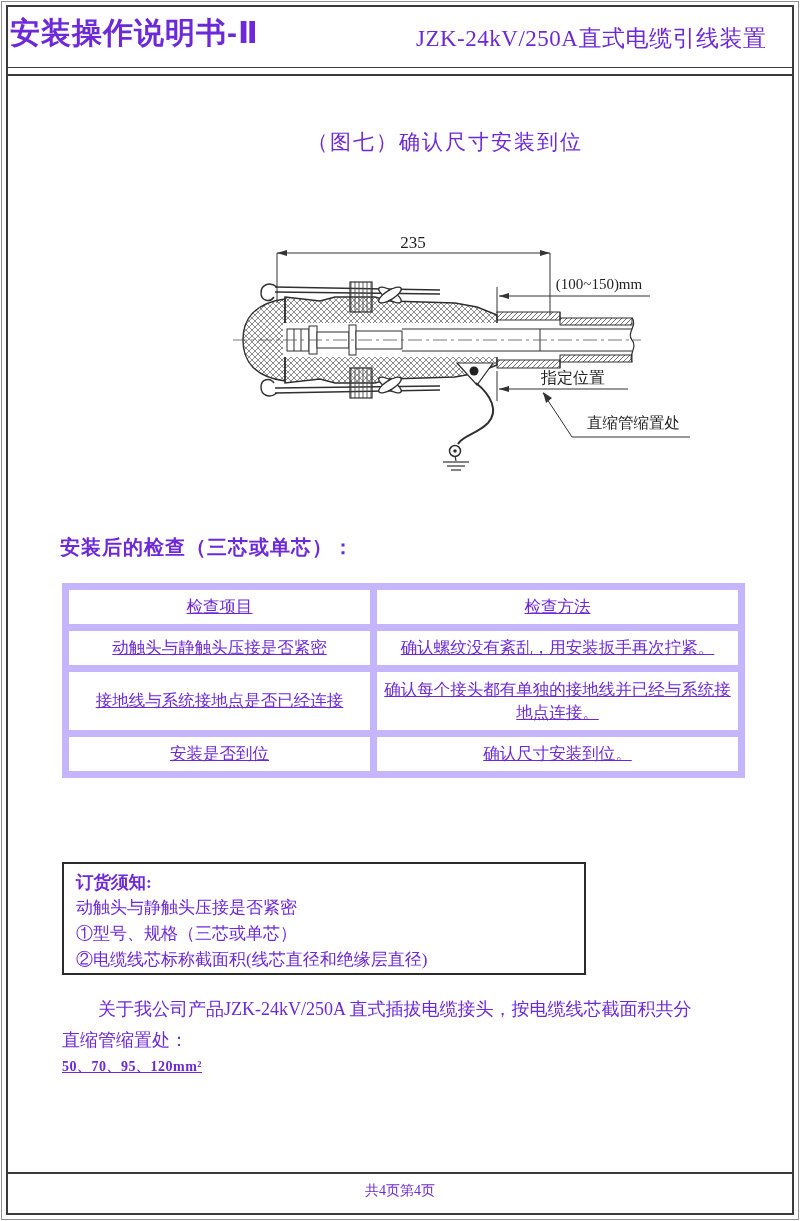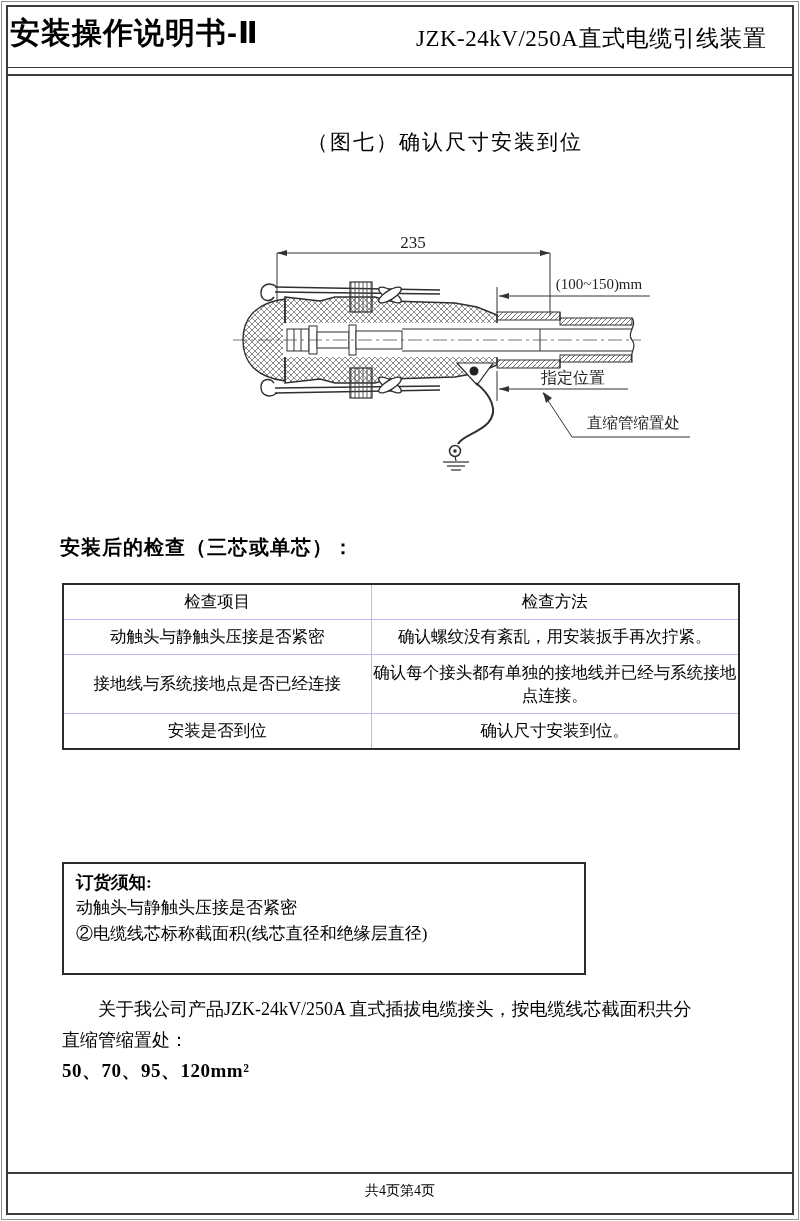--- a/index.html
+++ b/index.html
@@ -1,18 +1,18 @@
 <!DOCTYPE html>
 <html><head>
 <meta charset="utf-8">
 <style>
   html,body{margin:0;padding:0;background:#ffffff;}
   .page{
     position:relative; width:800px; height:1221px; background:#ffffff;
-    font-family:"Liberation Serif","DejaVu Serif",serif; color:#000000;
+    font-family:"Liberation Serif","DejaVu Serif",serif; color:#6d28d9;
     overflow:hidden;
   }
   .abs{position:absolute;}
   
   .outer-border{position:absolute; inset:1px; border:1px solid #8f8f8f;}
   .page-frame{position:absolute; left:6px; right:6px; top:5px; bottom:6px; border:2px solid #3b3b3b;}
   .rule{position:absolute; left:6px; right:6px; background:#3b3b3b;}
   
   .title-left{
     left:10px; top:13px; font-family:"Liberation Sans","DejaVu Sans",sans-serif;
@@ -20,32 +20,32 @@
   }
   .title-right{ left:416px; top:23px; font-size:23px; white-space:nowrap; letter-spacing:0.5px;}
   
   .fig-caption{ top:128px; left:0; width:100%; text-align:center; padding-left:90px;
     box-sizing:border-box; font-size:21px; letter-spacing:2px;}
   
   .sec-heading{ left:60px; top:534px; font-size:20px; font-weight:bold; letter-spacing:1px;}
   
   .tbl-wrap{ left:62px; top:583px;}
   table.insp{ border-collapse:collapse; table-layout:fixed; width:676px; border:2px solid #2b2b2b;}
-  table.insp td{ border:1px solid #c4b5fd; text-align:center; vertical-align:middle;
-    font-size:16.5px; line-height:1.4; padding:2px 1px;}
+  table.insp td{ border:7px solid #c4b5fd; text-align:center; vertical-align:middle;
+    font-size:16.5px; line-height:1.4; padding:2px 1px;text-decoration:underline;}
   tr.rh30 td{height:30px;}
   tr.rh54 td{height:54px;}
   
   .order-box{ left:62px; top:862px; width:524px; height:113px; border:2px solid #2b2b2b;
     box-sizing:border-box; padding:5px 12px; font-size:17px; line-height:26px;}
   .ob-title{ font-weight:bold; font-size:17.5px;}
   
   .prod-par{ left:62px; top:994px; width:684px; font-size:18px; line-height:31px;}
   .indent1{ text-indent:2em;}
-  .spec-line{ left:62px; top:1058px; font-size:19px; font-weight:bold; letter-spacing:0.5px;}
+  .spec-line{ left:62px; top:1058px; font-size:14px; font-weight:bold; letter-spacing:0.5px;text-decoration:underline;}
   
   .footer-text{ top:1182px; left:0; width:100%; text-align:center; font-size:14px;}
   svg text{ font-family:"Liberation Serif","DejaVu Serif",serif; fill:#1f1f1f;}
 </style>
 </head>
 <body>
 
 <div class="page">
 
   <div class="outer-border"></div>
@@ -194,20 +194,21 @@
           <td>安装是否到位</td>
           <td>确认尺寸安装到位。</td>
         </tr>
       </tbody>
     </table>
   </div>
 
   <div class="abs order-box">
     <div class="ob-title">订货须知:</div>
     <div>动触头与静触头压接是否紧密</div>
+    <div>①型号、规格（三芯或单芯）</div>
     <div>②电缆线芯标称截面积(线芯直径和绝缘层直径)</div>
   </div>
 
   <div class="abs prod-par">
     <div class="indent1">关于我公司产品JZK-24kV/250A 直式插拔电缆接头，按电缆线芯截面积共分</div>
     <div>直缩管缩置处：</div>
   </div>
   <div class="abs spec-line">50、70、95、120mm²</div>
 
   <div class="rule" style="top:1172px;height:2px;"></div>

